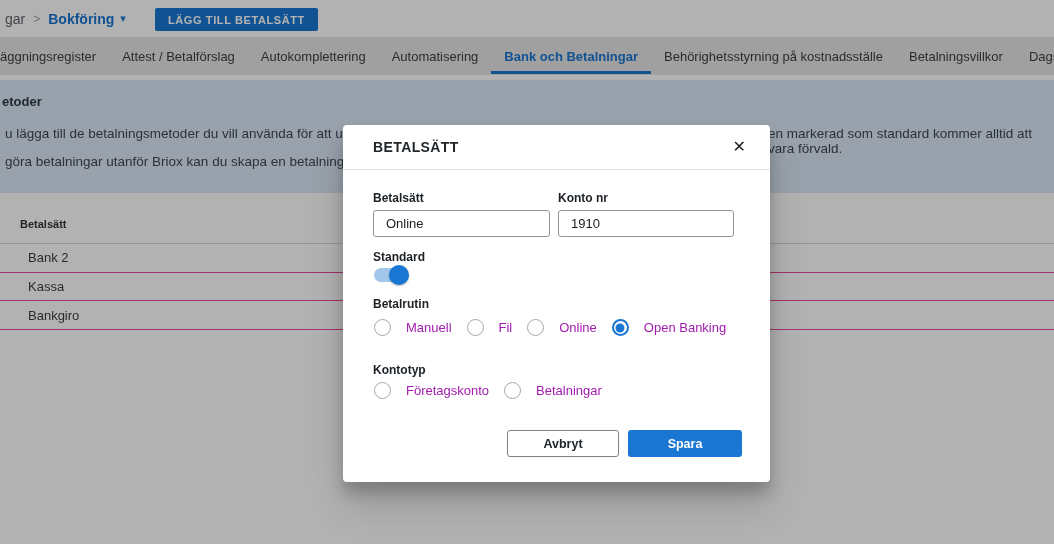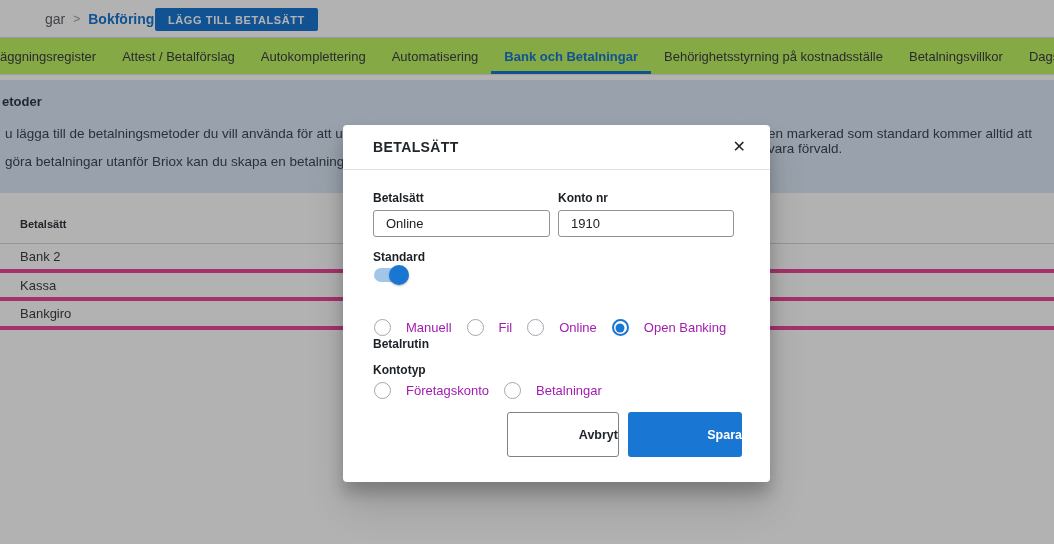--- a/index.html
+++ b/index.html
@@ -10,37 +10,37 @@
     background: #fff;
     color: #202124;
   }
 
   
   .page { position: absolute; inset: 0; }
 
   .topbar {
     position: absolute; left: 0; top: 0; width: 100%; height: 38px;
     background: #fff; border-bottom: 1px solid #dadce0;
-    display: flex;  padding-left: 40px;
+    display: flex; 
   }
   .breadcrumb { display: flex; align-items: center; gap: 8px; font-size: 14px; padding-left: 5px; }
   .crumb-trail { color: #5f6368; }
   .crumb-sep { color: #9aa0a6; font-size: 12px; }
   .crumb-current { color: #1976d2; font-weight: bold; }
   .crumb-caret { color: #1976d2; font-size: 11px; margin-left: -2px; }
   .add-btn {
     position: absolute; left: 155px; top: 8px; height: 23px;
     background: #1976d2; color: #fff; border: none; border-radius: 2px;
     font-family: inherit; font-size: 11px; font-weight: bold; letter-spacing: 0.6px;
     padding: 0 13px; text-transform: uppercase; cursor: pointer;
   }
 
   .tabbar {
     position: absolute; left: 0; top: 38px; width: 100%; height: 37px;
-    background: #bef264; border-bottom: 1px solid #e4e4e4;
+    background: #e5e5e5; border-bottom: 1px solid #e4e4e4;
     display: flex; align-items: stretch; white-space: nowrap;
   }
   .tab {
     position: relative; display: flex; align-items: center;
     padding: 0 13px; font-size: 13px; color: #3c4043; cursor: pointer;
   }
   .tab:first-child { padding-left: 0; }
   .tab.active { color: #1976d2; font-weight: bold; }
   .tab.active::after {
     content: ""; position: absolute; left: 0; right: 0; bottom: 0;
@@ -60,22 +60,22 @@
   .table-section {
     position: absolute; left: 0; top: 193px; width: 100%; height: 351px;
     background: #fff;
   }
   .table-header {
     height: 51px; display: flex; align-items: flex-end;
     padding: 0 0 13px 20px; border-bottom: 1px solid #d6d6d6;
     font-size: 11px; font-weight: bold; color: #30363c;
   }
   .table-row {
-    height: 28.7px; display: flex; align-items: center; padding-left: 20px;
-    border-bottom: 4px solid #ec4899; font-size: 13px; color: #3c4043; cursor: pointer;
+    height: 28.7px; display: flex; align-items: center; padding-left: 28px;
+    border-bottom: 1px solid #ec4899; font-size: 13px; color: #3c4043; cursor: pointer;
   }
 
   
   .overlay { position: absolute; inset: 0; background: rgba(0,0,0,0.30); }
 
   .modal {
     position: absolute; left: 343px; top: 125px; width: 427px; height: 357px;
     background: #fff; border-radius: 4px;
     box-shadow: 0 11px 15px rgba(0,0,0,0.20), 0 24px 38px rgba(0,0,0,0.14);
   }
@@ -103,21 +103,21 @@
     position: absolute; left: 31px; top: 143px; width: 33px; height: 14px;
     border-radius: 7px; background: #c9c9c9; cursor: pointer;
   }
   .toggle.on { background: #a2c6ea; }
   .toggle .knob {
     position: absolute; top: -3px; left: -2px; width: 20px; height: 20px;
     border-radius: 50%; background: #9e9e9e; box-shadow: 0 1px 2px rgba(0,0,0,0.3);
   }
   .toggle.on .knob { left: auto; right: -2px; background: #1976d2; }
 
-  .lbl-betalrutin { left: 30px; top: 172px; margin-top: 40px; }
+  .lbl-betalrutin { left: 30px; top: 172px; }
   .lbl-kontotyp   { left: 30px; top: 238px; }
   .radio-row { position: absolute; left: 31px; display: flex; align-items: center; }
   .radio-row-betalrutin { top: 194px; }
   .radio-row-kontotyp   { top: 257px; }
   .radio-opt { display: flex; align-items: center; margin-right: 15px; cursor: pointer; }
   .radio {
     width: 17px; height: 17px; border-radius: 50%;
     border: 1.5px solid #a2a7ad; background: #fff; position: relative; flex: none;
   }
   .radio.checked { border: 2px solid #1976d2; }
@@ -126,22 +126,22 @@
     width: 9px; height: 9px; border-radius: 50%; background: #1976d2;
     transform: translate(-50%, -50%);
   }
   .radio-label { font-size: 13px; color: #a21caf; margin-left: 15px; }
 
   .modal-footer {
     position: absolute; left: 0; bottom: 25px; width: 100%;
     display: flex; justify-content: flex-end; gap: 9px; padding-right: 28px;
   }
   .btn {
-    height: 45px; border-radius: 3px; font-family: inherit;
-    font-size: 12.5px; font-weight: bold; cursor: pointer; text-align: right;
+    height: 27px; border-radius: 3px; font-family: inherit;
+    font-size: 12.5px; font-weight: bold; cursor: pointer;
   }
   .btn-cancel { width: 112px; background: #fff; border: 1px solid #7d8287; color: #21262b; }
   .btn-save   { width: 114px; background: #1976d2; border: none; color: #fff; }
 </style>
 </head>
 <body>
 
 <div class="page">
 
   <div class="topbar">

